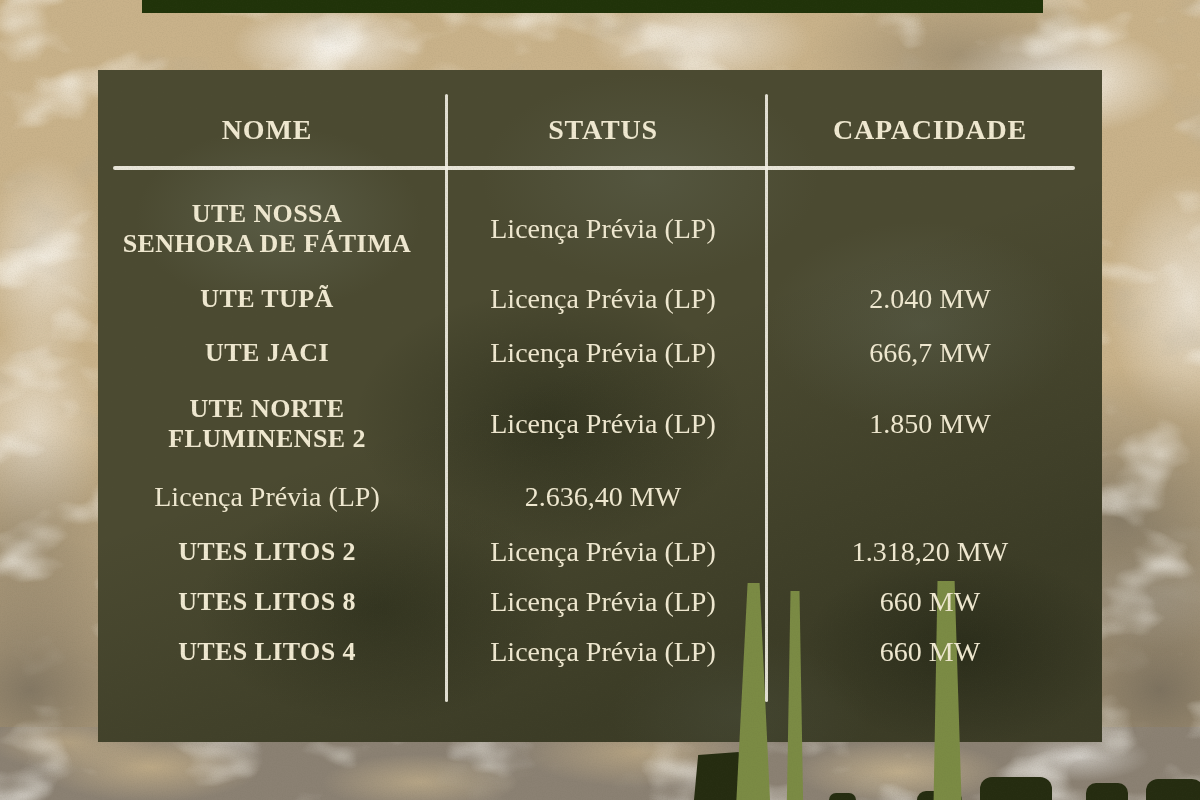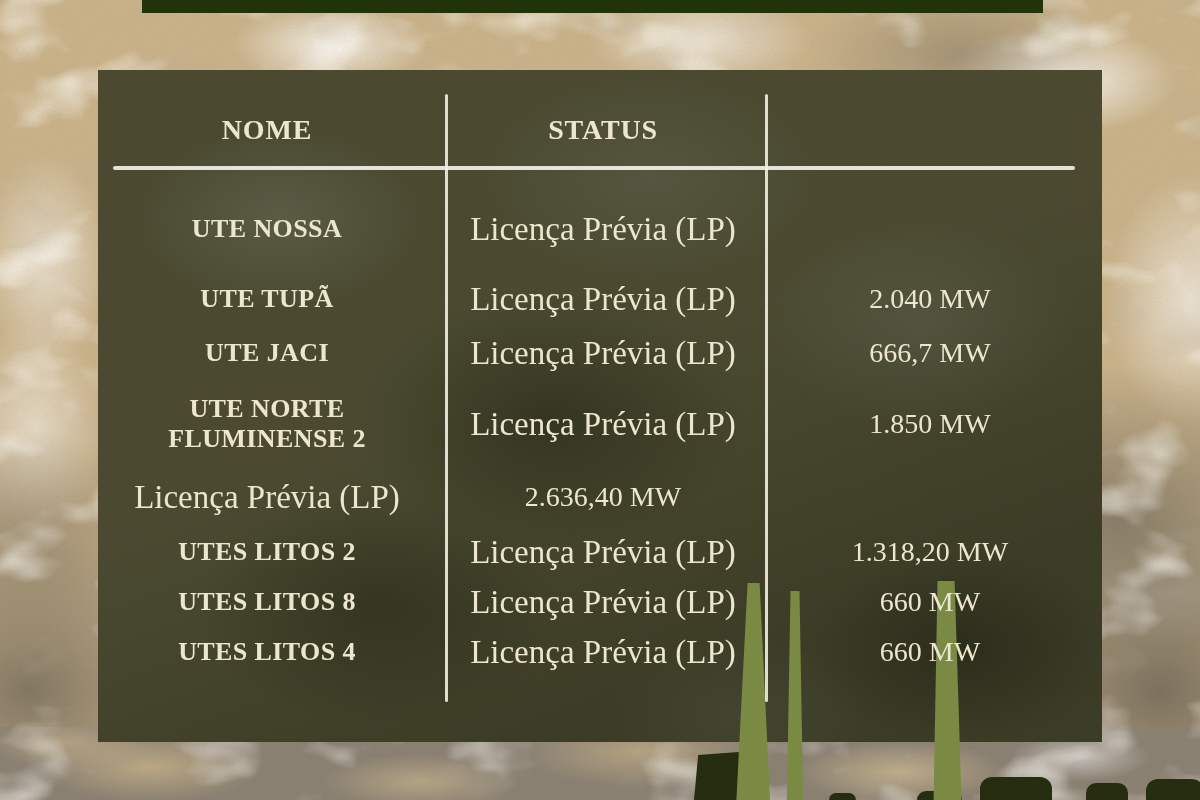--- a/index.html
+++ b/index.html
@@ -115,21 +115,21 @@
   .vdiv2{left:667px;}
   .tbody{
     position:absolute;left:15px;top:100px;width:962px;padding-top:16px;
   }
   .tr{display:grid;grid-template-columns:308px 364px 290px;}
   .td{
     display:flex;align-items:center;justify-content:center;
     text-align:left;
   }
   .td.name{flex-direction:column;font-weight:bold;font-size:26px;line-height:30px;letter-spacing:0.4px;}
-  .td.status{font-size:33px;}
+  .td.status{font-size:28px;}
   .td.capacity{font-size:28px;}
 
   .grain{position:absolute;inset:0;z-index:50;pointer-events:none;opacity:0.16;}
 </style>
 </head>
 <body>
 
 <div class="stage">
 
   <div class="bg-top"></div>
@@ -163,28 +163,30 @@
     <div class="dark-chimney"></div>
     <div class="chimney chim-a"></div>
     <div class="chimney chim-b"></div>
     <div class="chimney chim-c"></div>
   </div>
 
   <div class="table-content">
     <div class="thead">
       <div class="th">NOME</div>
       <div class="th">STATUS</div>
+      <div class="th">CAPACIDADE</div>
     </div>
     <div class="underline"></div>
     <div class="vdiv vdiv1"></div>
     <div class="vdiv vdiv2"></div>
     <div class="tbody" id="table-body">
         <div class="tr" style="height: 86px;">
     <div class="td name">
             <div>UTE NOSSA</div>
+            <div>SENHORA DE FÁTIMA</div>
           </div>
     <div class="td status">Licença Prévia (LP)</div>
   </div>
         <div class="tr" style="height: 54px;">
     <div class="td name">
             <div>UTE TUPÃ</div>
           </div>
     <div class="td status">Licença Prévia (LP)</div>
     <div class="td capacity">2.040 MW</div>
   </div>

